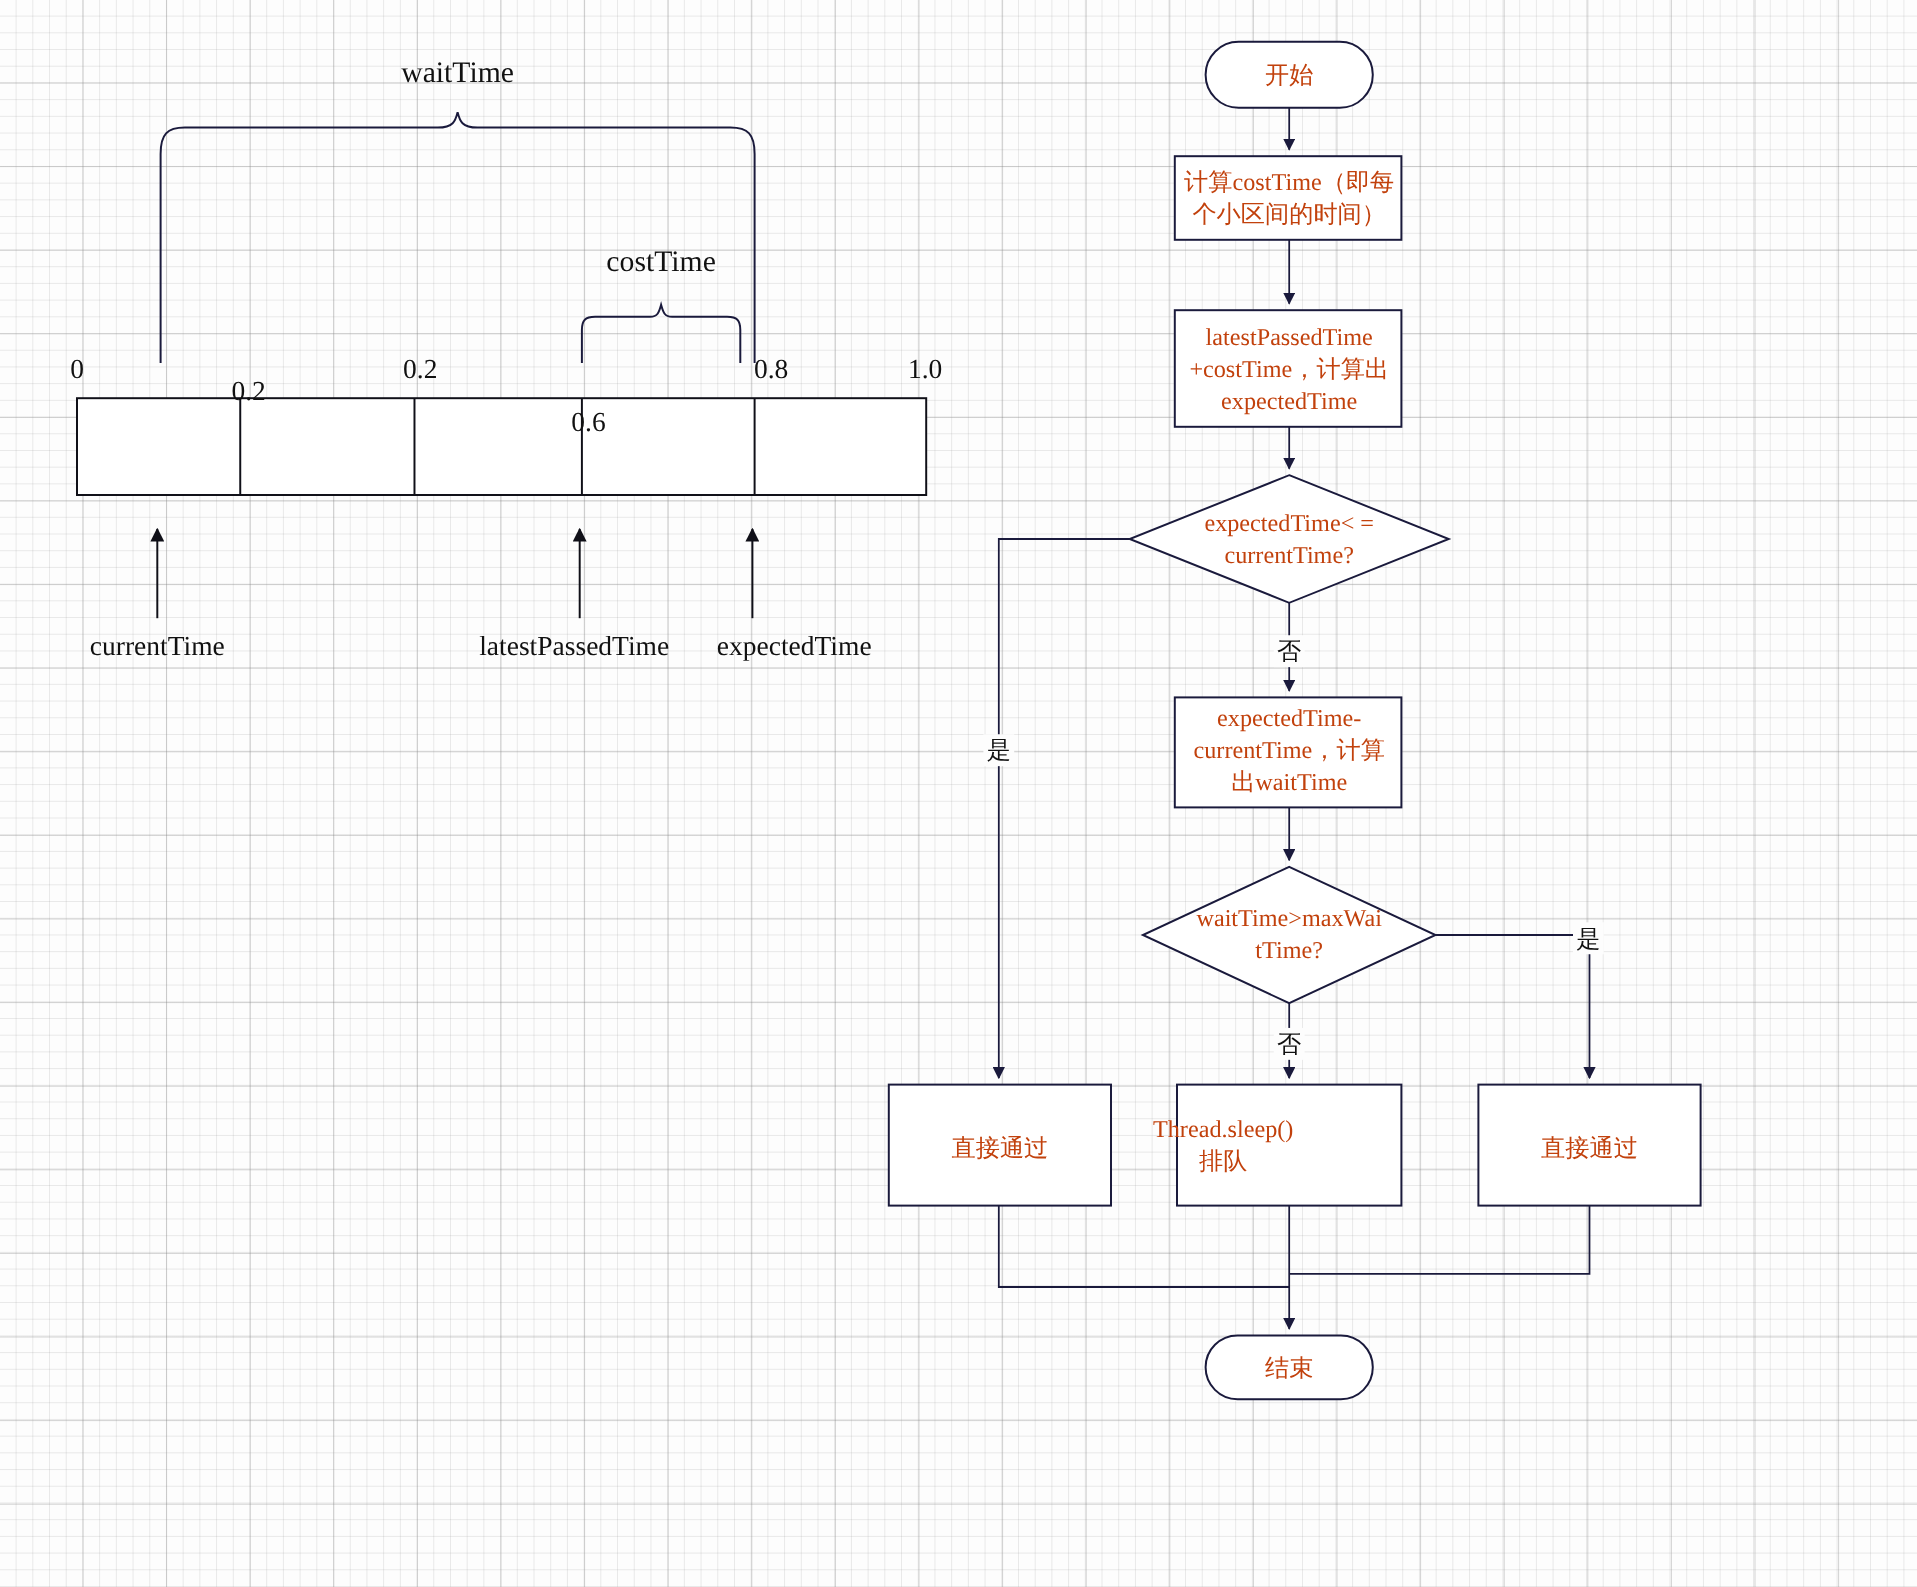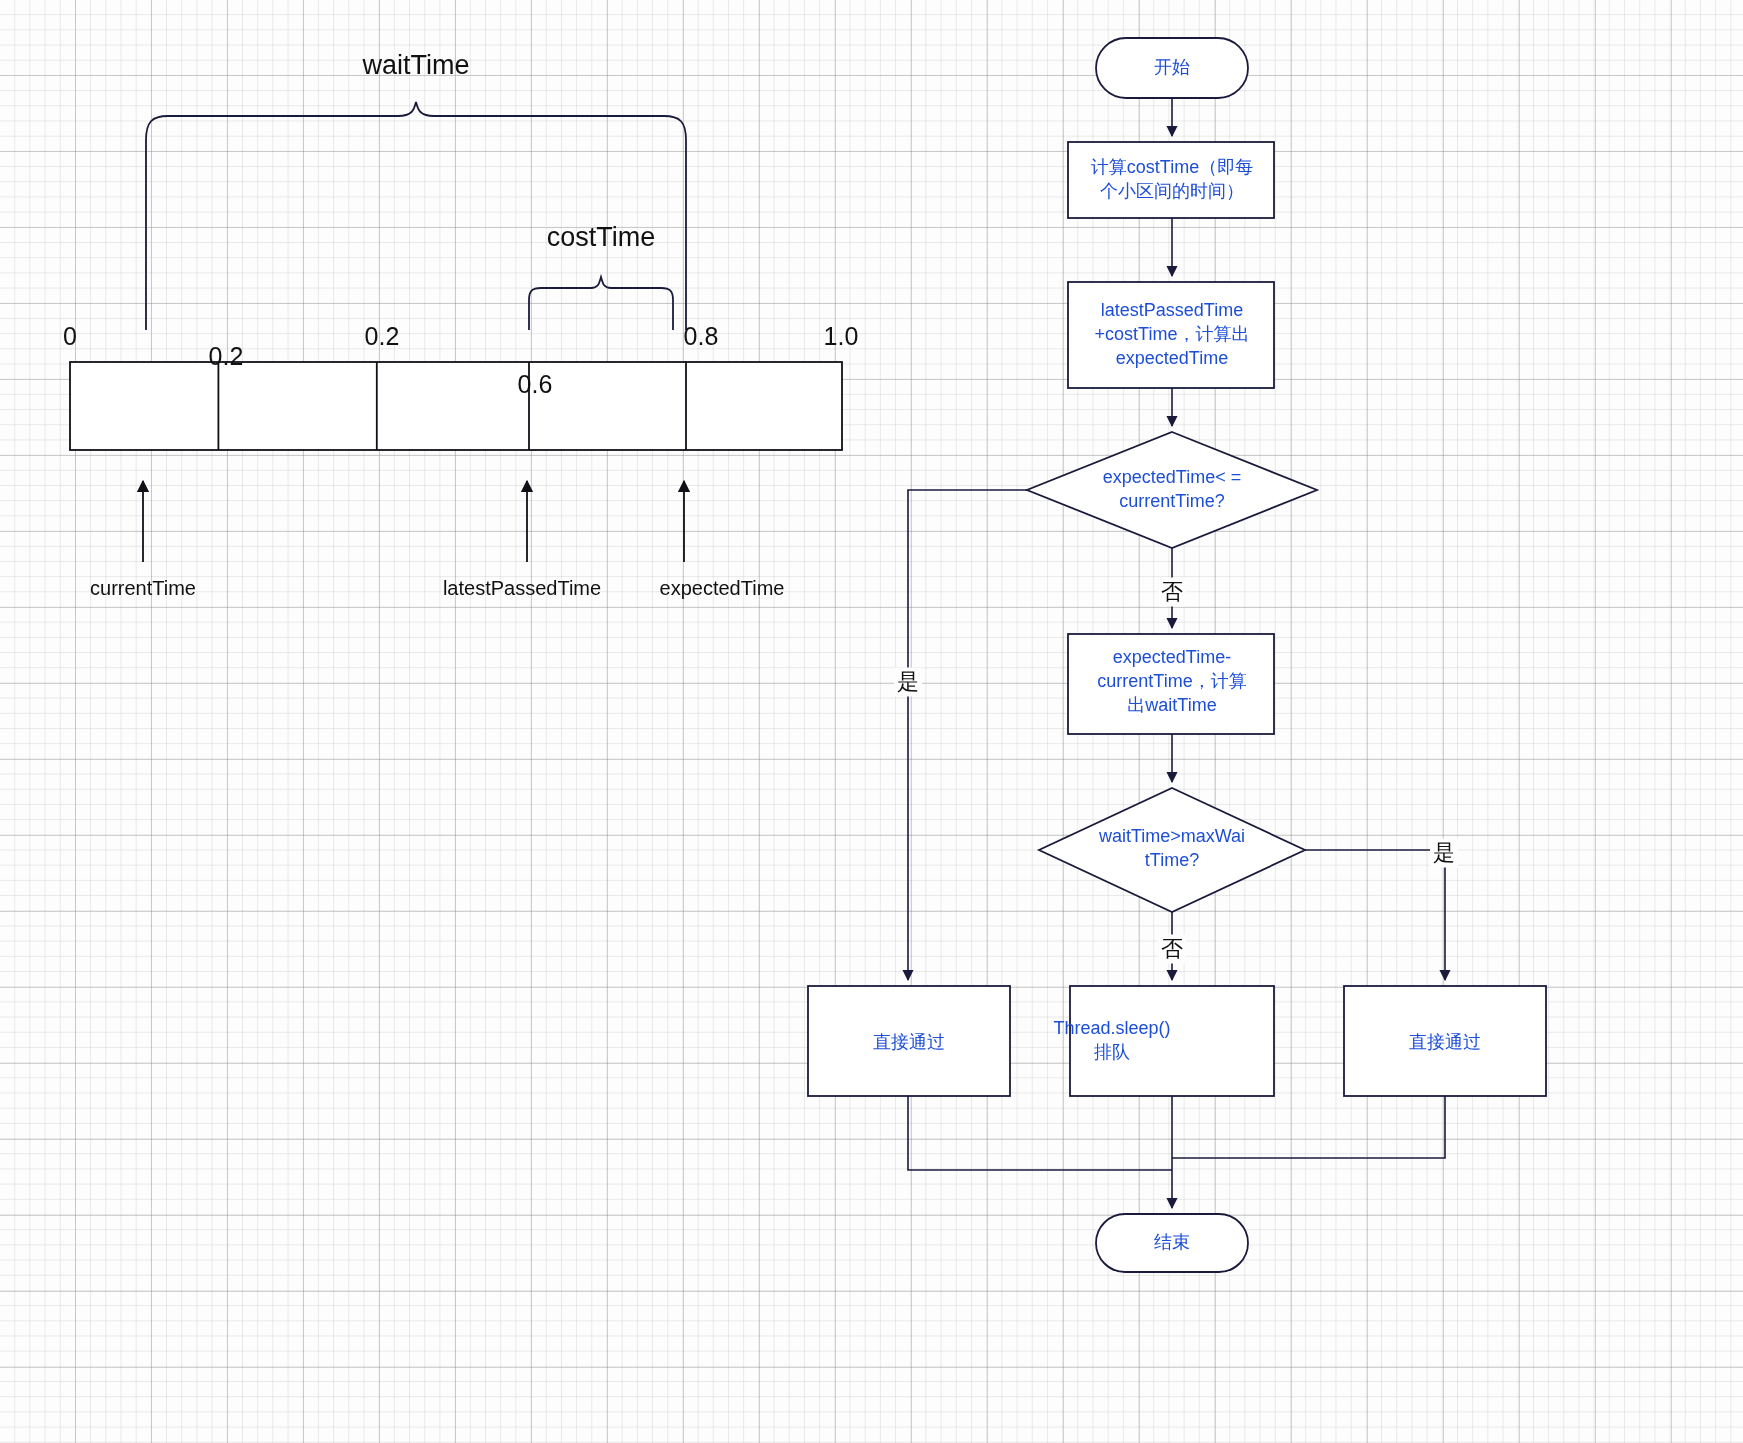--- a/index.html
+++ b/index.html
@@ -25,26 +25,27 @@
       76px 76px;
     background-position: -1px -1px, -1px -1px, -1px -1px, -1px -1px;
   }
   #page-canvas{position:absolute;inset:0;}
   .lbl{
     position:absolute;
     color:#1a1a2e;
     white-space:pre;
     line-height:1.32;
     pointer-events:auto;
+    font-family:Liberation Serif, serif;
   }
   .lbl.c{transform:translate(-50%,-50%);text-align:center;}
   .tick{font-size:25px;color:#111;}
   .brace-lbl{font-size:27px;color:#111;}
-  .axis-name{font-size:20px;color:#111;}
-  .node-text{font-size:18px;color:#1d4ed8;text-align:center;}
+  .axis-name{font-size:25px;color:#111;}
+  .node-text{font-size:22px;color:#c2410c;text-align:center;}
   .edge-lbl{font-size:22px;color:#111;}
   svg{position:absolute;left:0;top:0;}
 </style>
 </head>
 <body>
 
 <div id="grid-bg"></div>
 
 <div id="page-canvas">
 

